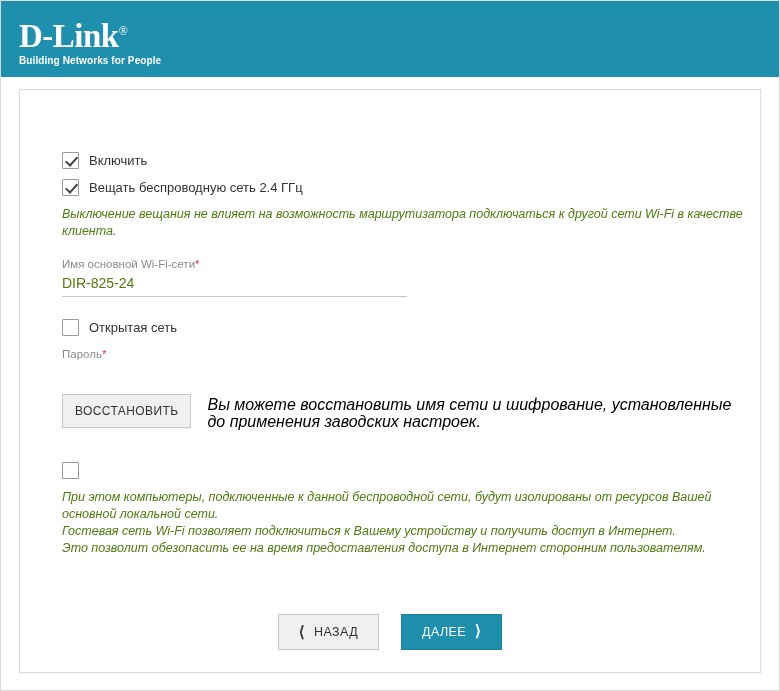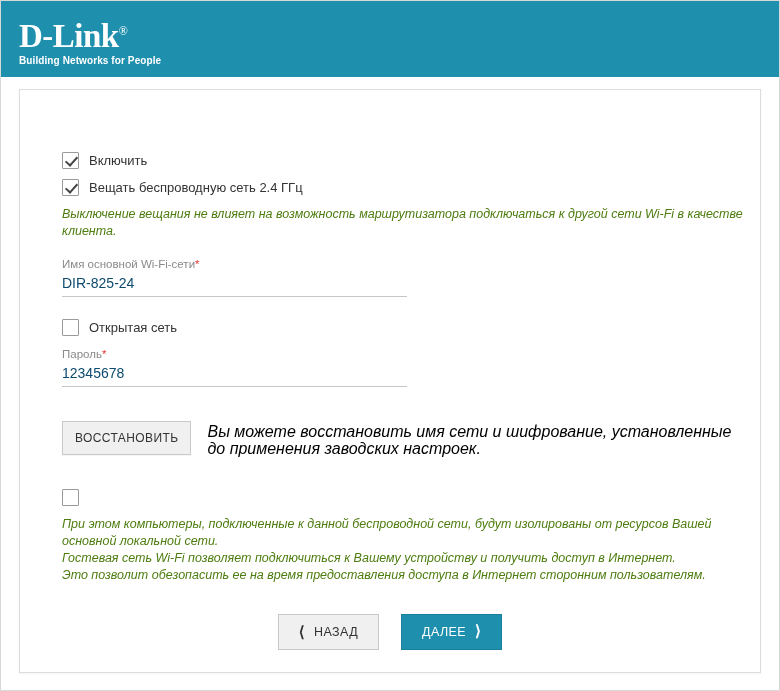--- a/index.html
+++ b/index.html
@@ -145,21 +145,21 @@
   }
   .field-label .req {
     color: #e03a3a;
   }
   .field-input {
     width: 345px;
     border: none;
     border-bottom: 1px solid #c6c6c6;
     outline: none;
     font-size: 14px;
-    color: #0c4a6e;
+    color: #4d7c0f;
     padding: 5px 0 5px 0;
     background: transparent;
     font-family: "Liberation Sans", sans-serif;
     box-sizing: border-box;
   }
 
   
   .restore-row {
     display: flex;
     align-items: flex-start;
@@ -273,21 +273,20 @@
         <input class="field-input" type="text" value="DIR-825-24" style="">
       </div>
 
       <div class="chk-row" style="margin-top:22px;">
         <span class="chk"></span>
         <span class="chk-label">Открытая сеть</span>
       </div>
 
       <div class="field" style="margin-top:12px;">
         <div class="field-label"><span>Пароль</span><span class="req">*</span></div>
-        <input class="field-input" type="text" value="12345678" style="">
       </div>
 
       <div class="restore-row">
         <button class="btn-restore">ВОССТАНОВИТЬ</button>
         <div class="restore-text">Вы можете восстановить имя сети и шифрование, установленные до применения заводских настроек.</div>
       </div>
 
       <div class="chk-row guest-row">
         <span class="chk"></span>
       </div>

